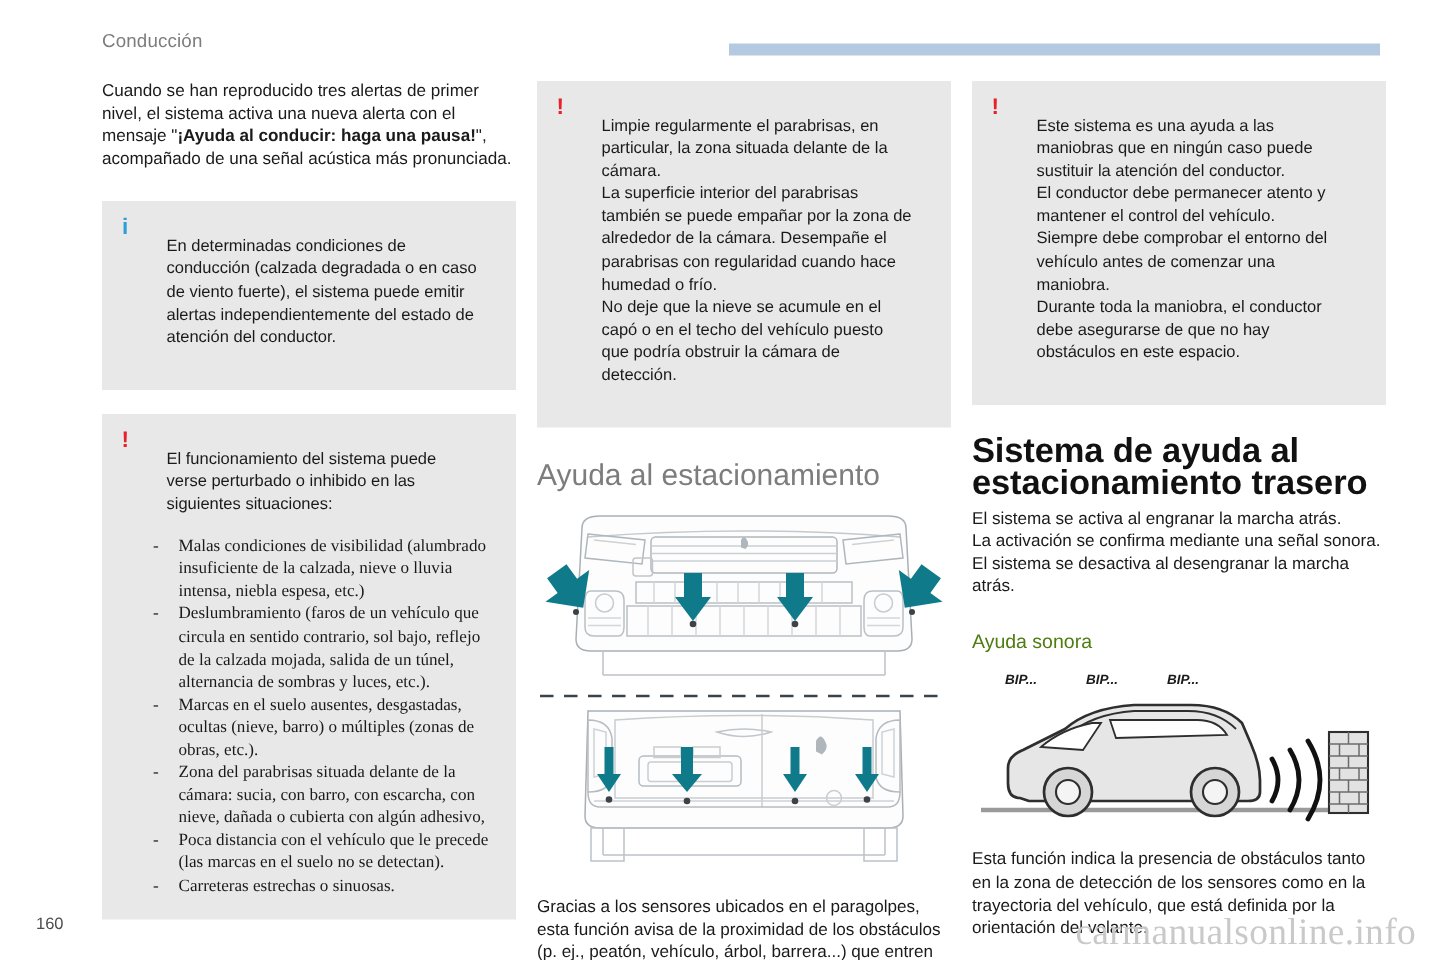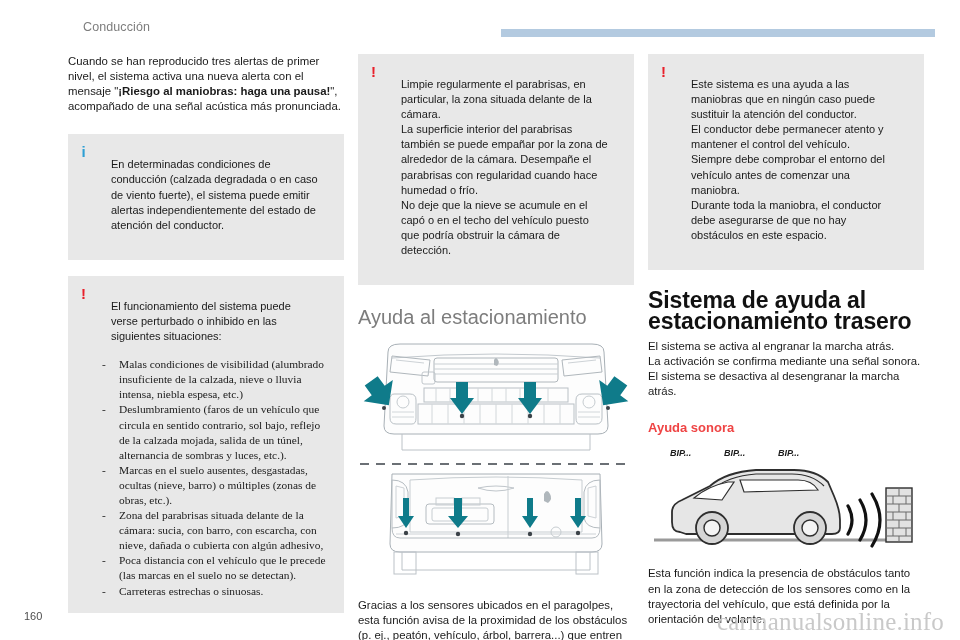--- a/index.html
+++ b/index.html
@@ -16,21 +16,21 @@
     position: relative;
   }
   .page {
     position: absolute;
     inset: 0;
   }
 
   
   .header {
     position: absolute;
-    left: 15px; top: 0;
+    left: 0; top: 0;
     width: 938px;
     height: 46px;
   }
   .header-title {
     position: absolute;
     left: 68px;
     top: 20px;
     font-size: 12.5px;
     color: #7d7d7d;
     letter-spacing: .1px;
@@ -124,22 +124,22 @@
     margin: 0;
     font-size: 23px;
     font-weight: bold;
     color: #111111;
     line-height: 20.5px;
     letter-spacing: -.1px;
   }
   h3.sub {
     margin: 0;
     font-size: 13px;
-    font-weight: bold;
-    color: #ef4444;
+    font-weight: normal;
+    color: #4d7c0f;
     line-height: 17px;
   }
 
   
   .figure { display: block; }
 
   
   .page-number {
     position: absolute;
     left: 24px;
@@ -170,21 +170,21 @@
 
 <div class="page">
 
   <div class="header">
     <div class="header-title">Conducción</div>
     <div class="header-rule"></div>
   </div>
 
   <div class="col col-1">
 
-    <p class="body"><span>Cuando se han reproducido tres alertas de primer nivel, el sistema activa una nueva alerta con el mensaje "</span><strong>¡Riesgo al maniobras: haga una pausa!</strong><span>", acompañado de una señal acústica más pronunciada.</span></p>
+    <p class="body"><span>Cuando se han reproducido tres alertas de primer nivel, el sistema activa una nueva alerta con el mensaje "</span><strong>¡Ayuda al conducir: haga una pausa!</strong><span>", acompañado de una señal acústica más pronunciada.</span></p>
 
     <div class="spacer-20"></div>
 
     <div class="callout">
       <span class="marker info">i</span>
       <p>En determinadas condiciones de conducción (calzada degradada o en caso de viento fuerte), el sistema puede emitir alertas independientemente del estado de atención del conductor.</p>
     </div>
 
     <div class="spacer-16"></div>
 

